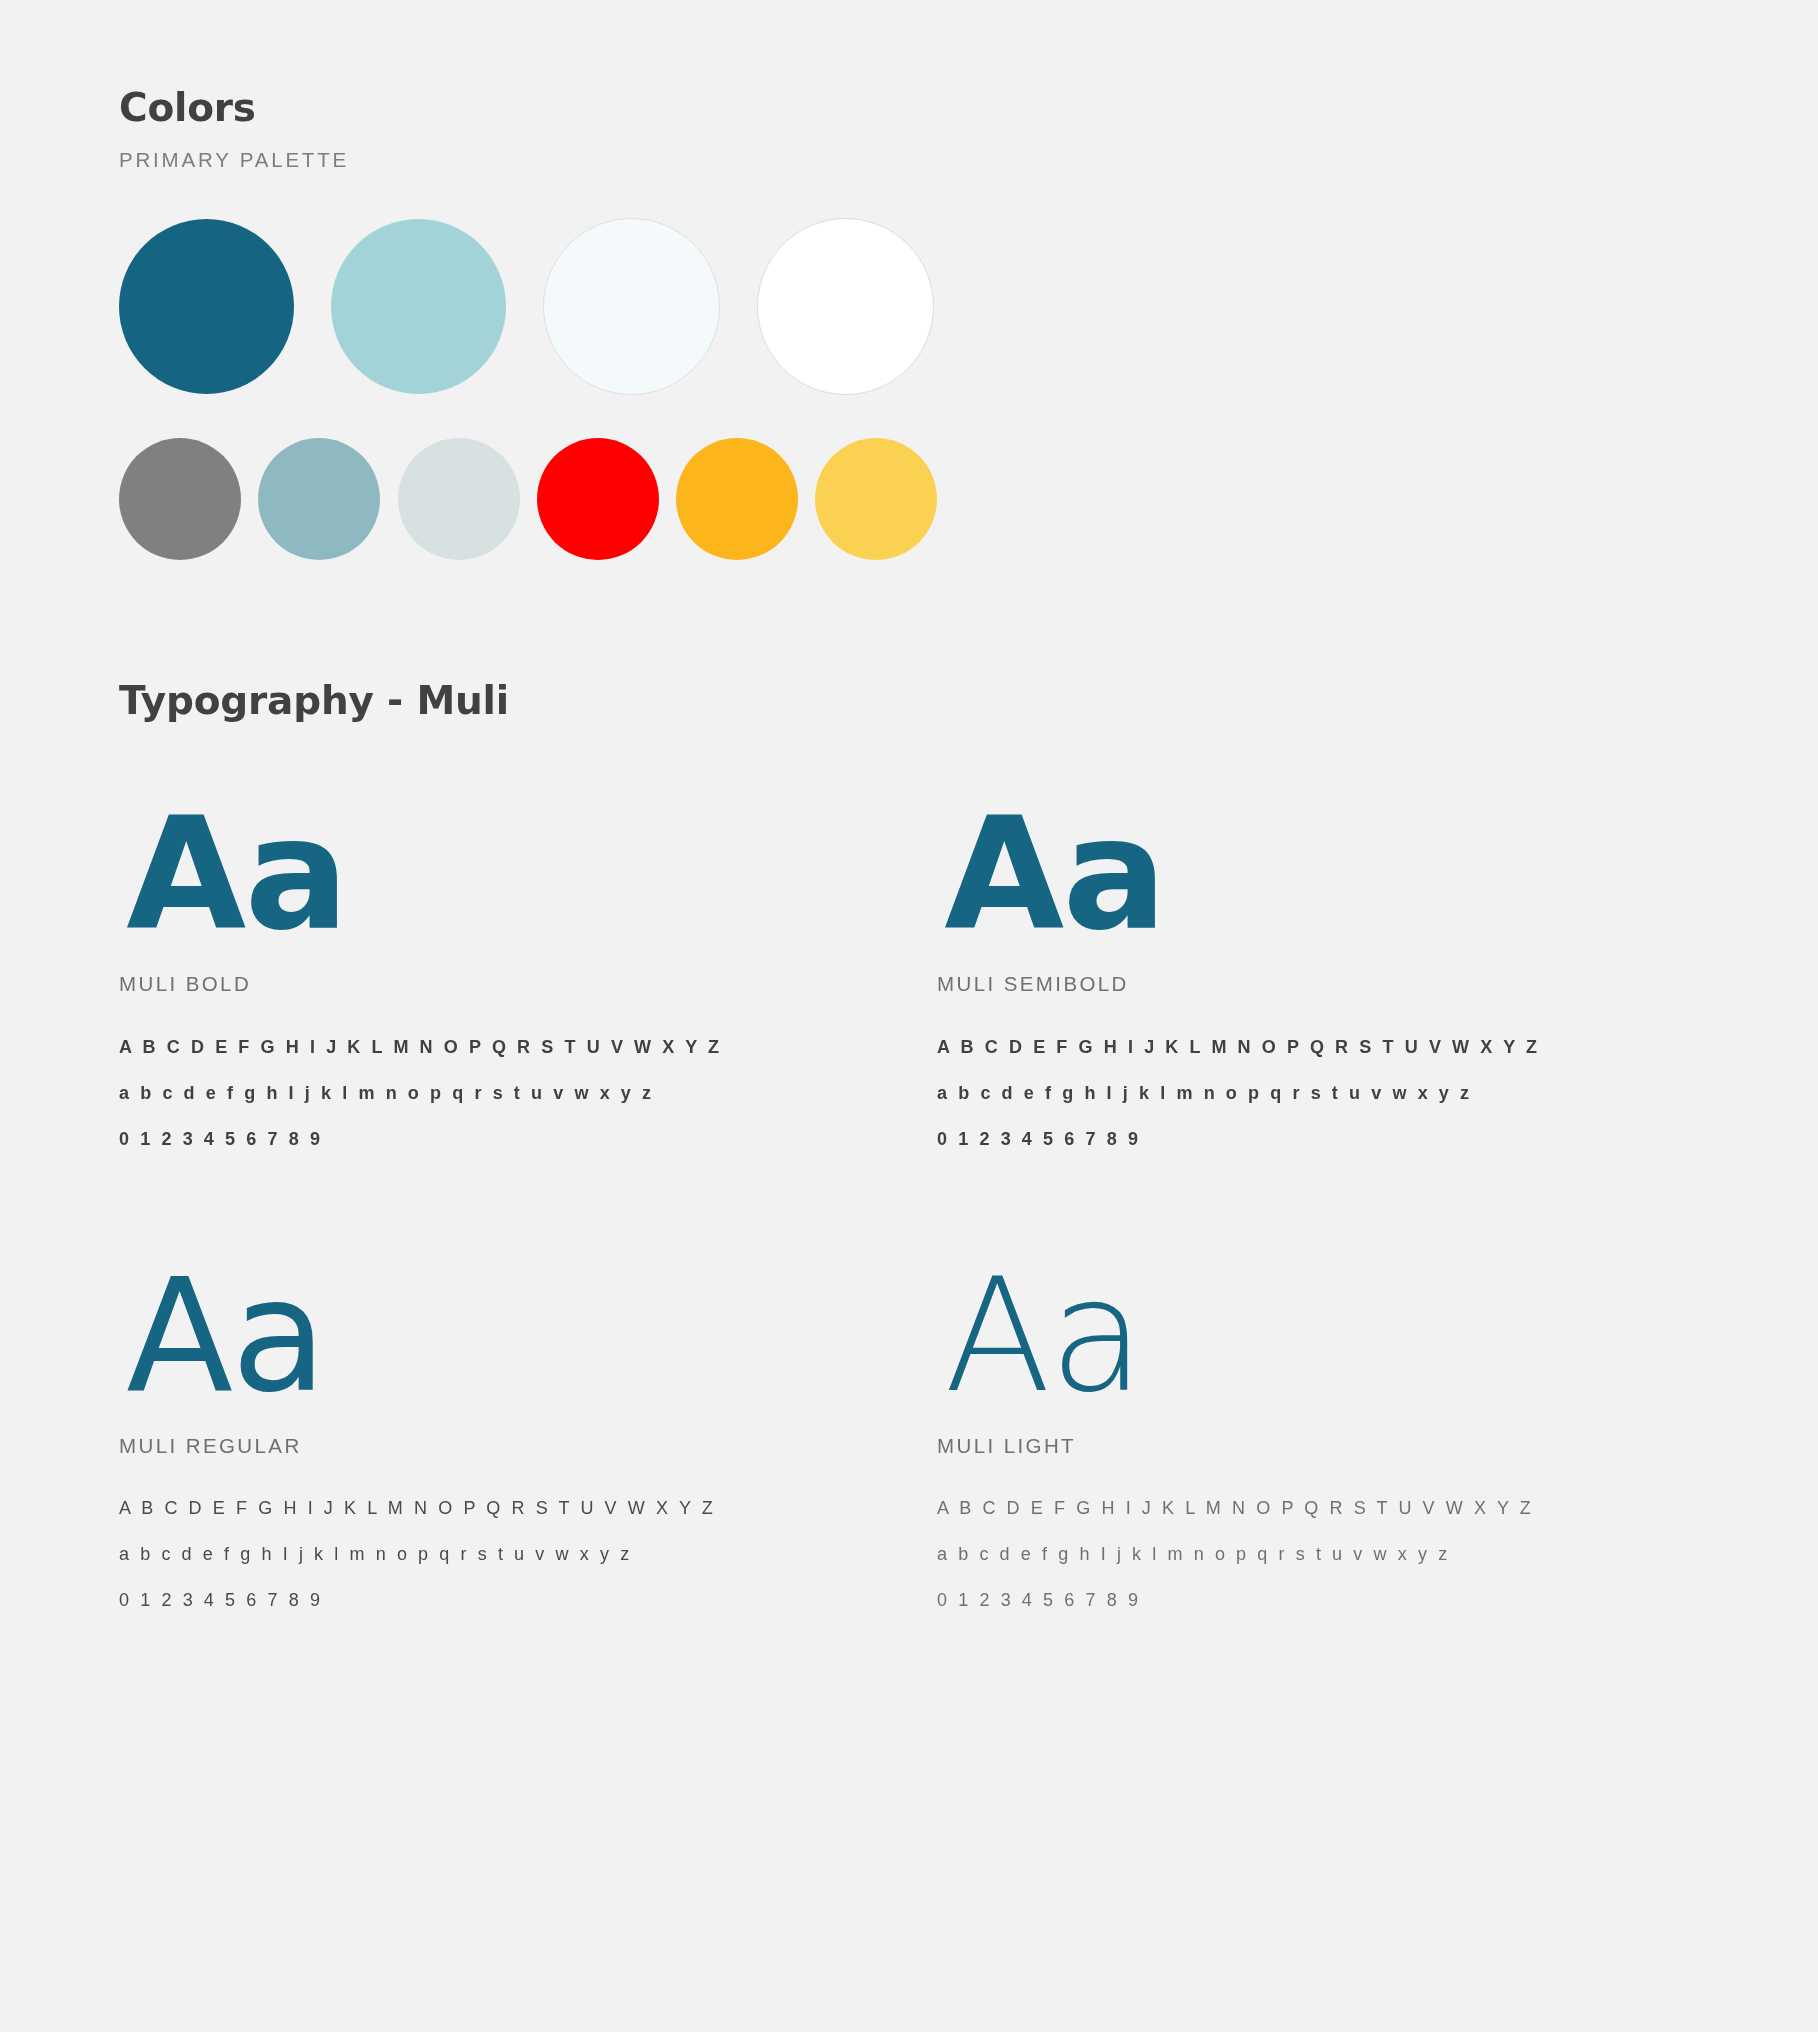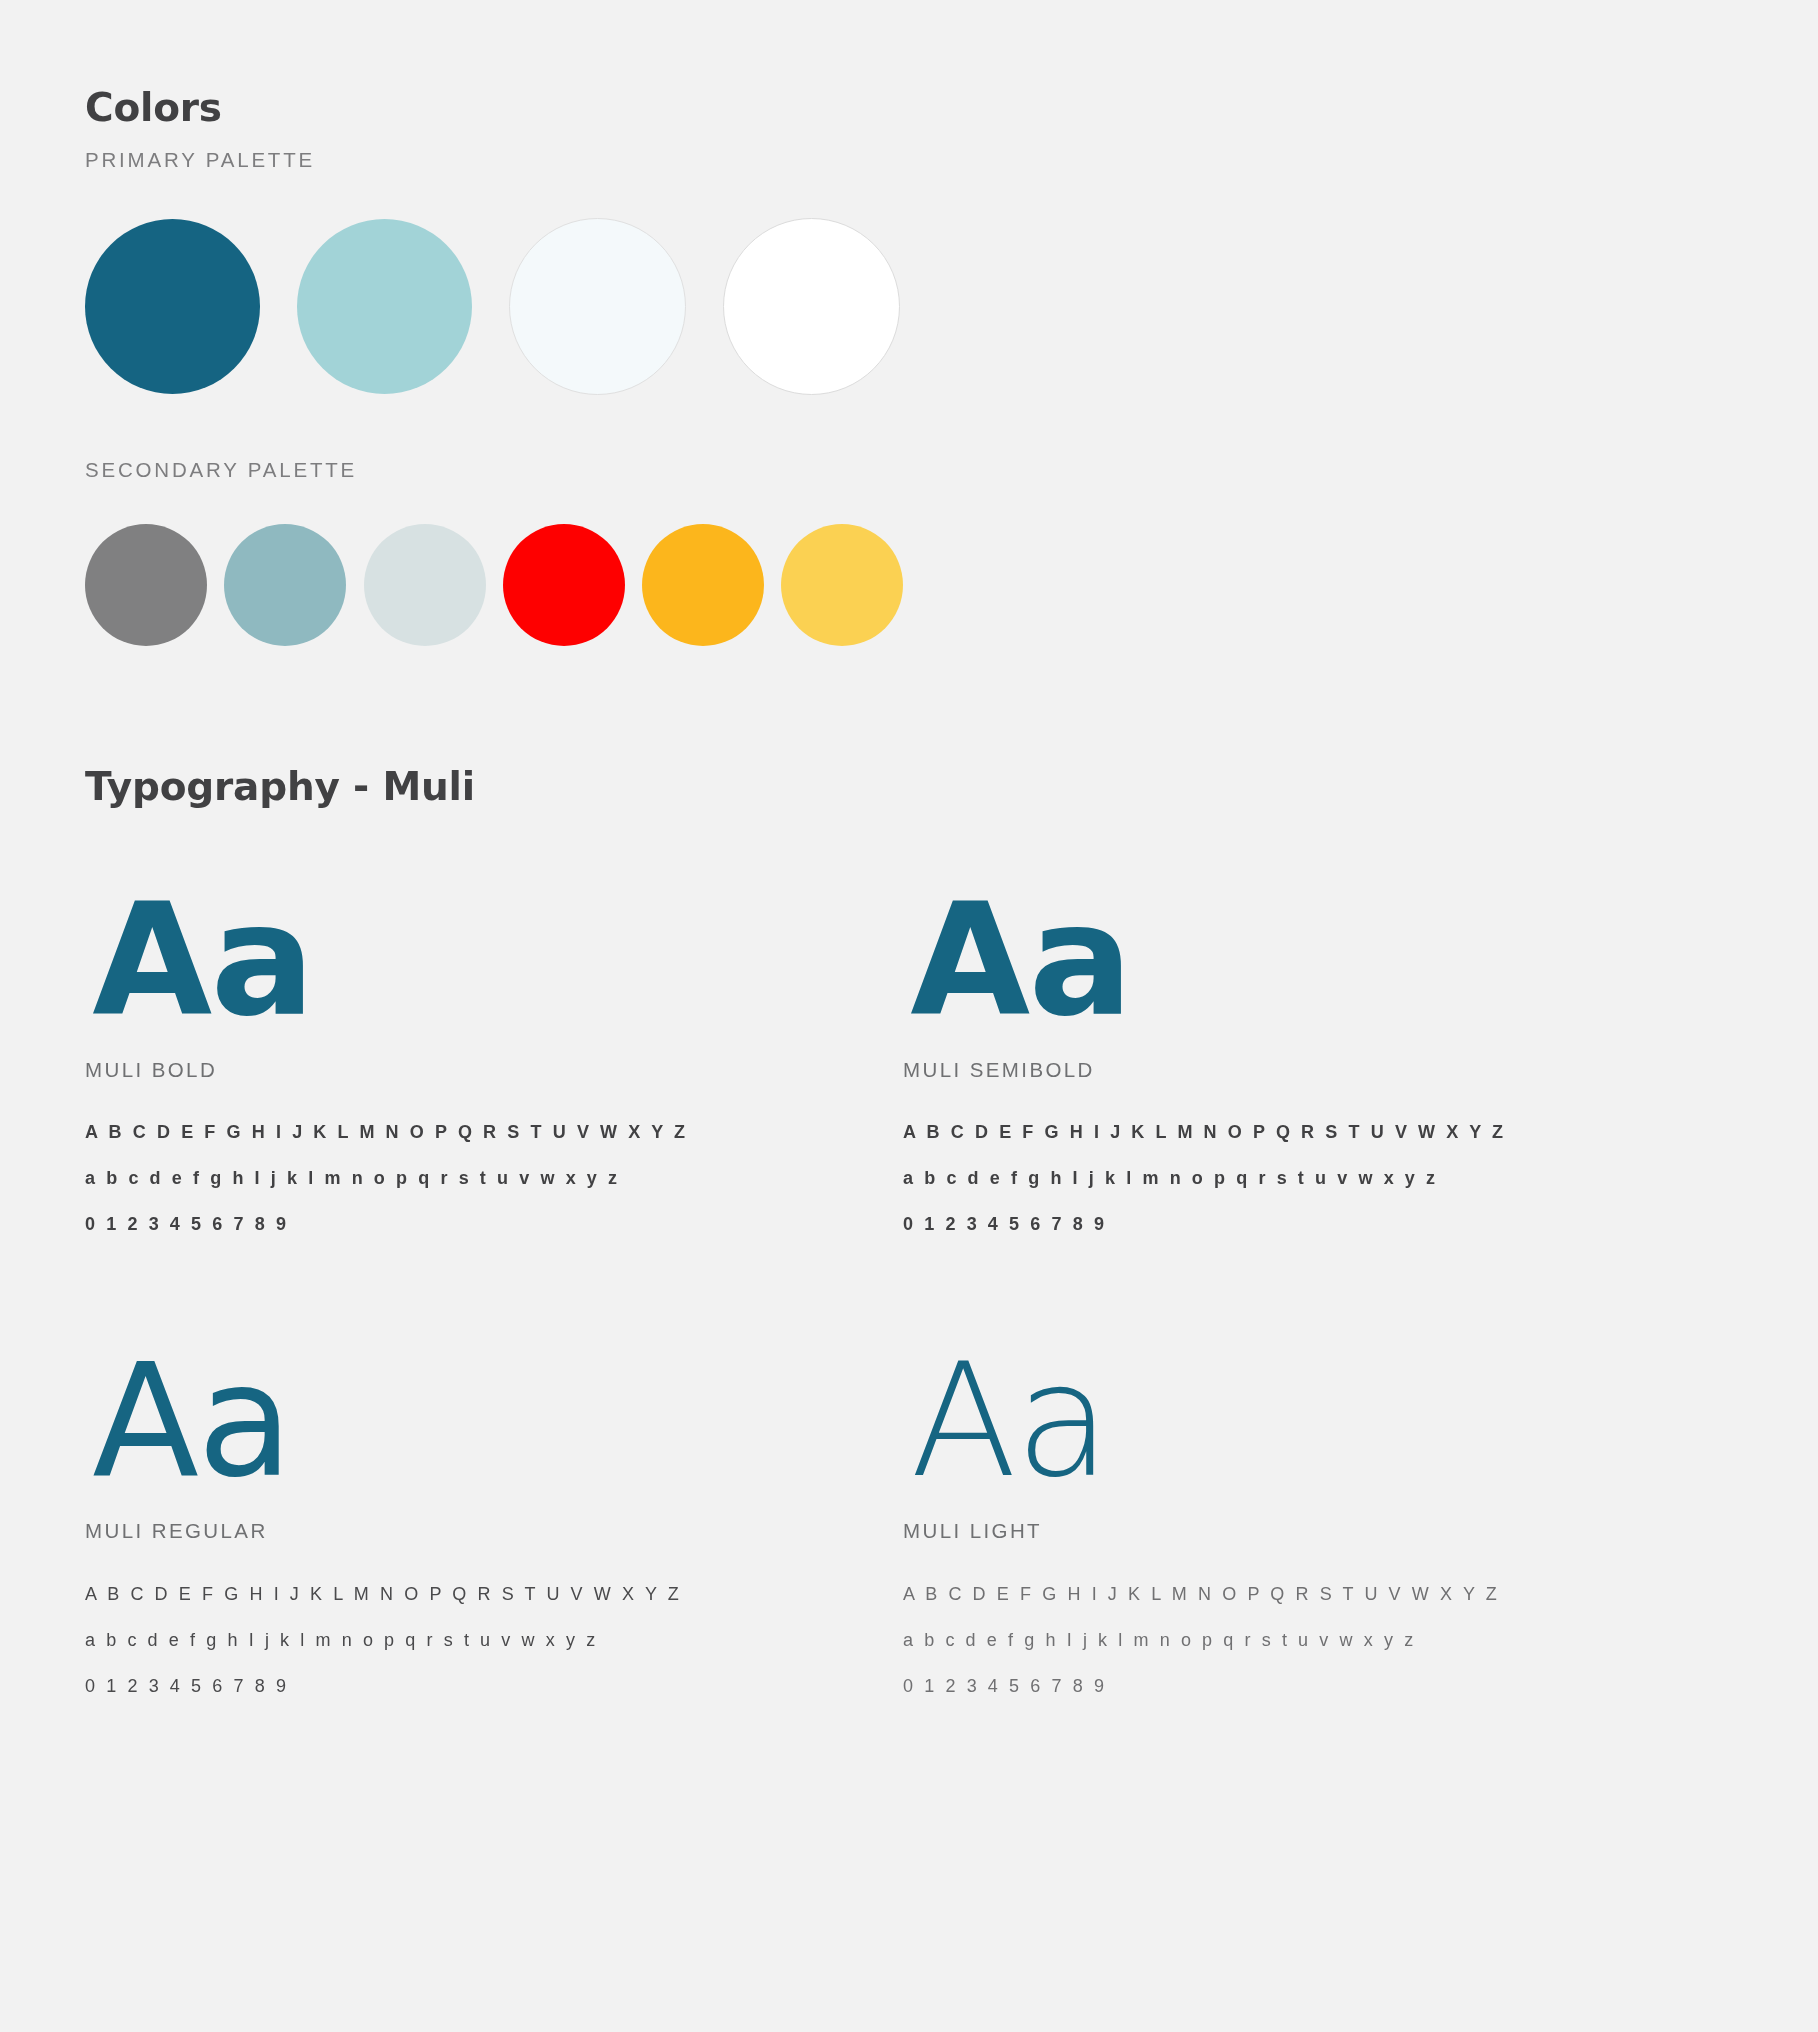--- a/index.html
+++ b/index.html
@@ -11,21 +11,21 @@
     height: 2033px;
     background: #f2f2f2;
     font-family: "Liberation Sans", sans-serif;
     overflow: hidden;
   }
   .page {
     position: relative;
     width: 1818px;
     height: 2033px;
     box-sizing: border-box;
-    padding-left: 85px;
+    padding-left: 119px;
     padding-top: 87px;
   }
 
   
   .section-heading {
     font-family: "DejaVu Sans", sans-serif;
     font-size: 39px;
     font-weight: 700;
     color: #414143;
     letter-spacing: -0.2px;
@@ -150,21 +150,20 @@
 
   <p class="palette-label label-primary">PRIMARY PALETTE</p>
 
   <div class="swatch-row" id="primary-row">
     <div class="swatch" style="background: rgb(21, 100, 130); border: none;"></div>
     <div class="swatch" style="background: rgb(162, 211, 215); border: none;"></div>
     <div class="swatch" style="background: rgb(244, 249, 251); border: 0.9px solid rgb(224, 224, 224);"></div>
     <div class="swatch" style="background: rgb(255, 255, 255); border: 0.9px solid rgb(220, 220, 220);"></div>
   </div>
 
-  <p class="palette-label label-secondary">SECONDARY PALETTE</p>
 
   <div class="swatch-row" id="secondary-row">
     <div class="swatch" style="background: rgb(128, 128, 129); border: none;"></div>
     <div class="swatch" style="background: rgb(143, 185, 192); border: none;"></div>
     <div class="swatch" style="background: rgb(215, 225, 226); border: none;"></div>
     <div class="swatch" style="background: rgb(254, 0, 0); border: none;"></div>
     <div class="swatch" style="background: rgb(252, 182, 28); border: none;"></div>
     <div class="swatch" style="background: rgb(251, 209, 82); border: none;"></div>
   </div>
 

